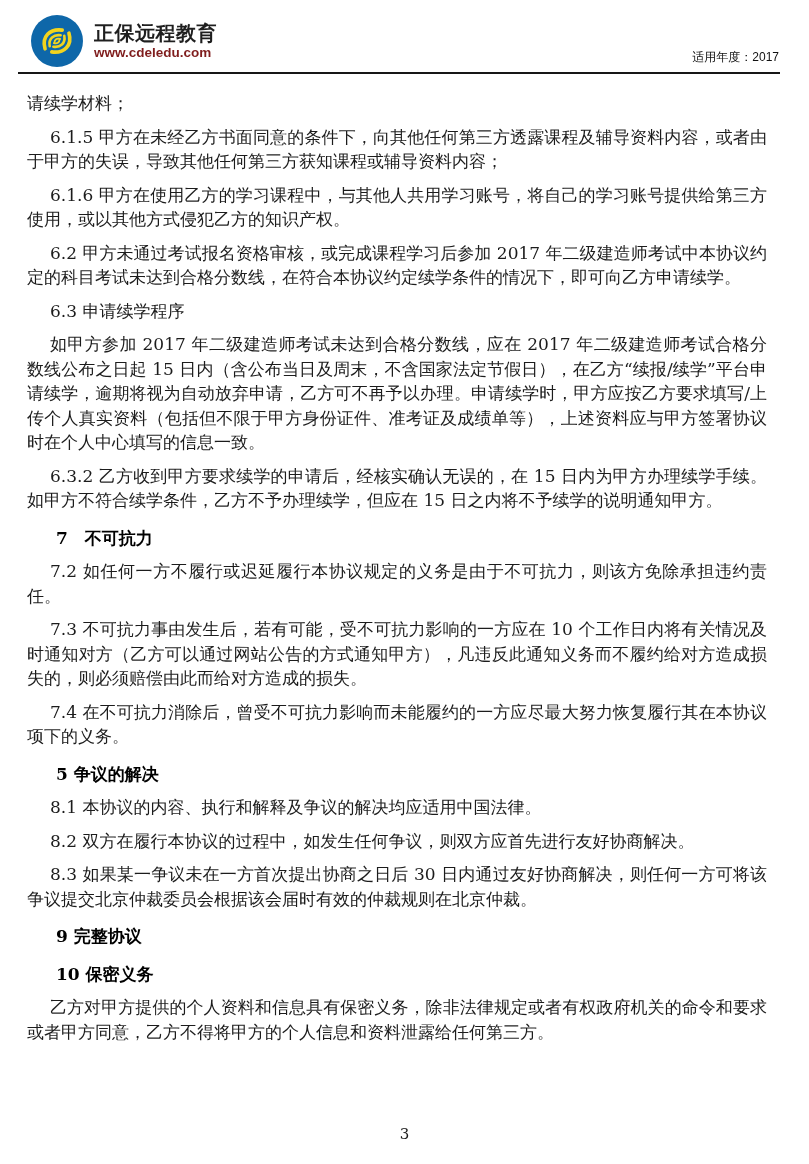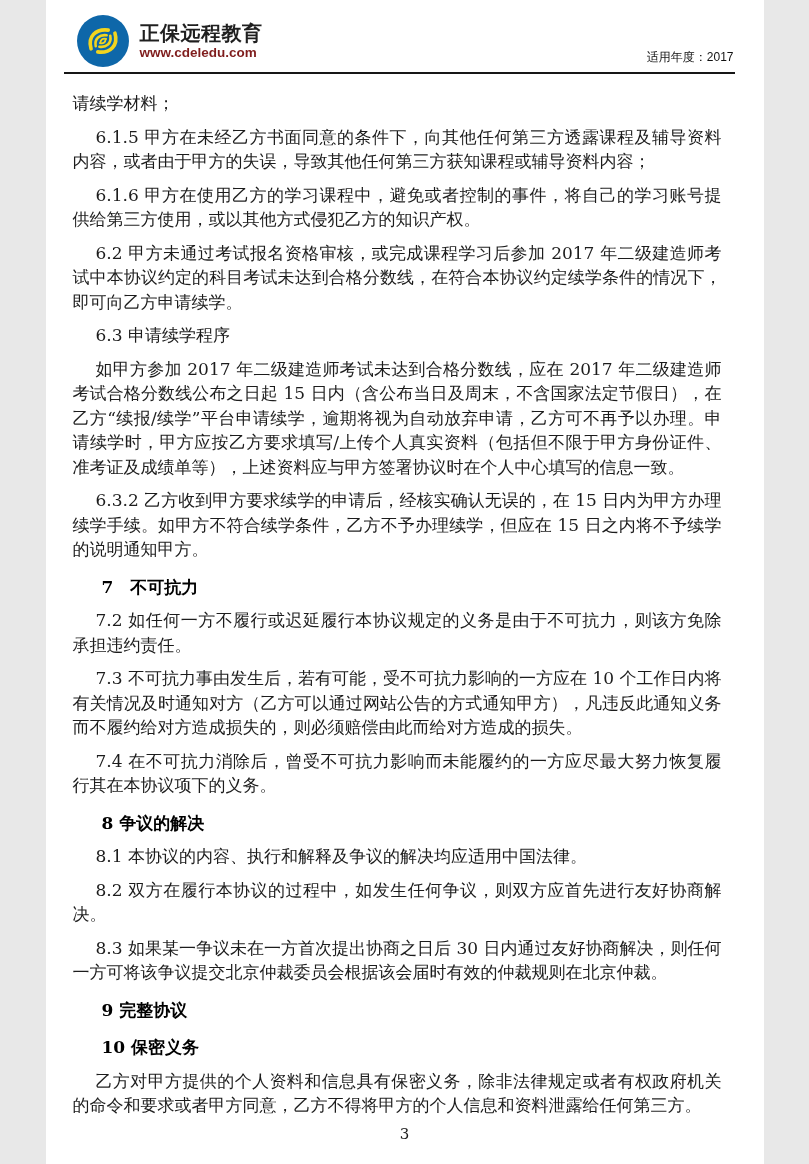--- a/index.html
+++ b/index.html
@@ -1,18 +1,18 @@
 <!DOCTYPE html>
 <html><head>
 <meta charset="utf-8">
 <style>
   html, body { margin: 0; padding: 0; background: #e8e8e8; }
   .page {
     position: relative;
-    width: 718px;
+    width: 809px;
     height: 1164px;
     margin: 0 auto;
     background: #ffffff;
     overflow: hidden;
     font-family: "DejaVu Serif", "Liberation Serif", serif;
     color: #1c1c1c;
   }
   .hdr {
     display: flex;
     justify-content: space-between;
@@ -93,30 +93,30 @@
       </div>
     </div>
     <div class="year">适用年度：2017</div>
   </div>
 
   <div class="rule"></div>
 
   <main class="doc-body">
       <p class="cont">请续学材料；</p>
       <p class="para">6.1.5 甲方在未经乙方书面同意的条件下，向其他任何第三方透露课程及辅导资料内容，或者由于甲方的失误，导致其他任何第三方获知课程或辅导资料内容；</p>
-      <p class="para">6.1.6 甲方在使用乙方的学习课程中，避免或者控制的事件，将自己的学习账号提供给第三方使用，或以其他方式侵犯乙方的知识产权。</p>
+      <p class="para">6.1.6 甲方在使用乙方的学习课程中，与其他人共用学习账号，将自己的学习账号提供给第三方使用，或以其他方式侵犯乙方的知识产权。</p>
       <p class="para">6.2 甲方未通过考试报名资格审核，或完成课程学习后参加 2017 年二级建造师考试中本协议约定的科目考试未达到合格分数线，在符合本协议约定续学条件的情况下，即可向乙方申请续学。</p>
       <p class="para">6.3 申请续学程序</p>
       <p class="para-spaced">如甲方参加 2017 年二级建造师考试未达到合格分数线，应在 2017 年二级建造师考试合格分数线公布之日起 15 日内（含公布当日及周末，不含国家法定节假日），在乙方“续报/续学”平台申请续学，逾期将视为自动放弃申请，乙方可不再予以办理。申请续学时，甲方应按乙方要求填写/上传个人真实资料（包括但不限于甲方身份证件、准考证及成绩单等），上述资料应与甲方签署协议时在个人中心填写的信息一致。</p>
       <p class="para">6.3.2 乙方收到甲方要求续学的申请后，经核实确认无误的，在 15 日内为甲方办理续学手续。如甲方不符合续学条件，乙方不予办理续学，但应在 15 日之内将不予续学的说明通知甲方。</p>
       <p class="heading">7　不可抗力</p>
       <p class="para">7.2 如任何一方不履行或迟延履行本协议规定的义务是由于不可抗力，则该方免除承担违约责任。</p>
       <p class="para">7.3 不可抗力事由发生后，若有可能，受不可抗力影响的一方应在 10 个工作日内将有关情况及时通知对方（乙方可以通过网站公告的方式通知甲方），凡违反此通知义务而不履约给对方造成损失的，则必须赔偿由此而给对方造成的损失。</p>
       <p class="para">7.4 在不可抗力消除后，曾受不可抗力影响而未能履约的一方应尽最大努力恢复履行其在本协议项下的义务。</p>
-      <p class="heading">8 争议的解决</p>
+      <p class="heading">5 争议的解决</p>
       <p class="para">8.1 本协议的内容、执行和解释及争议的解决均应适用中国法律。</p>
       <p class="para">8.2 双方在履行本协议的过程中，如发生任何争议，则双方应首先进行友好协商解决。</p>
       <p class="para">8.3 如果某一争议未在一方首次提出协商之日后 30 日内通过友好协商解决，则任何一方可将该争议提交北京仲裁委员会根据该会届时有效的仲裁规则在北京仲裁。</p>
       <p class="heading">9 完整协议</p>
       <p class="heading">10 保密义务</p>
       <p class="para">乙方对甲方提供的个人资料和信息具有保密义务，除非法律规定或者有权政府机关的命令和要求或者甲方同意，乙方不得将甲方的个人信息和资料泄露给任何第三方。</p>
     </main>
 
   <div class="ftr">
     <span>3</span>

